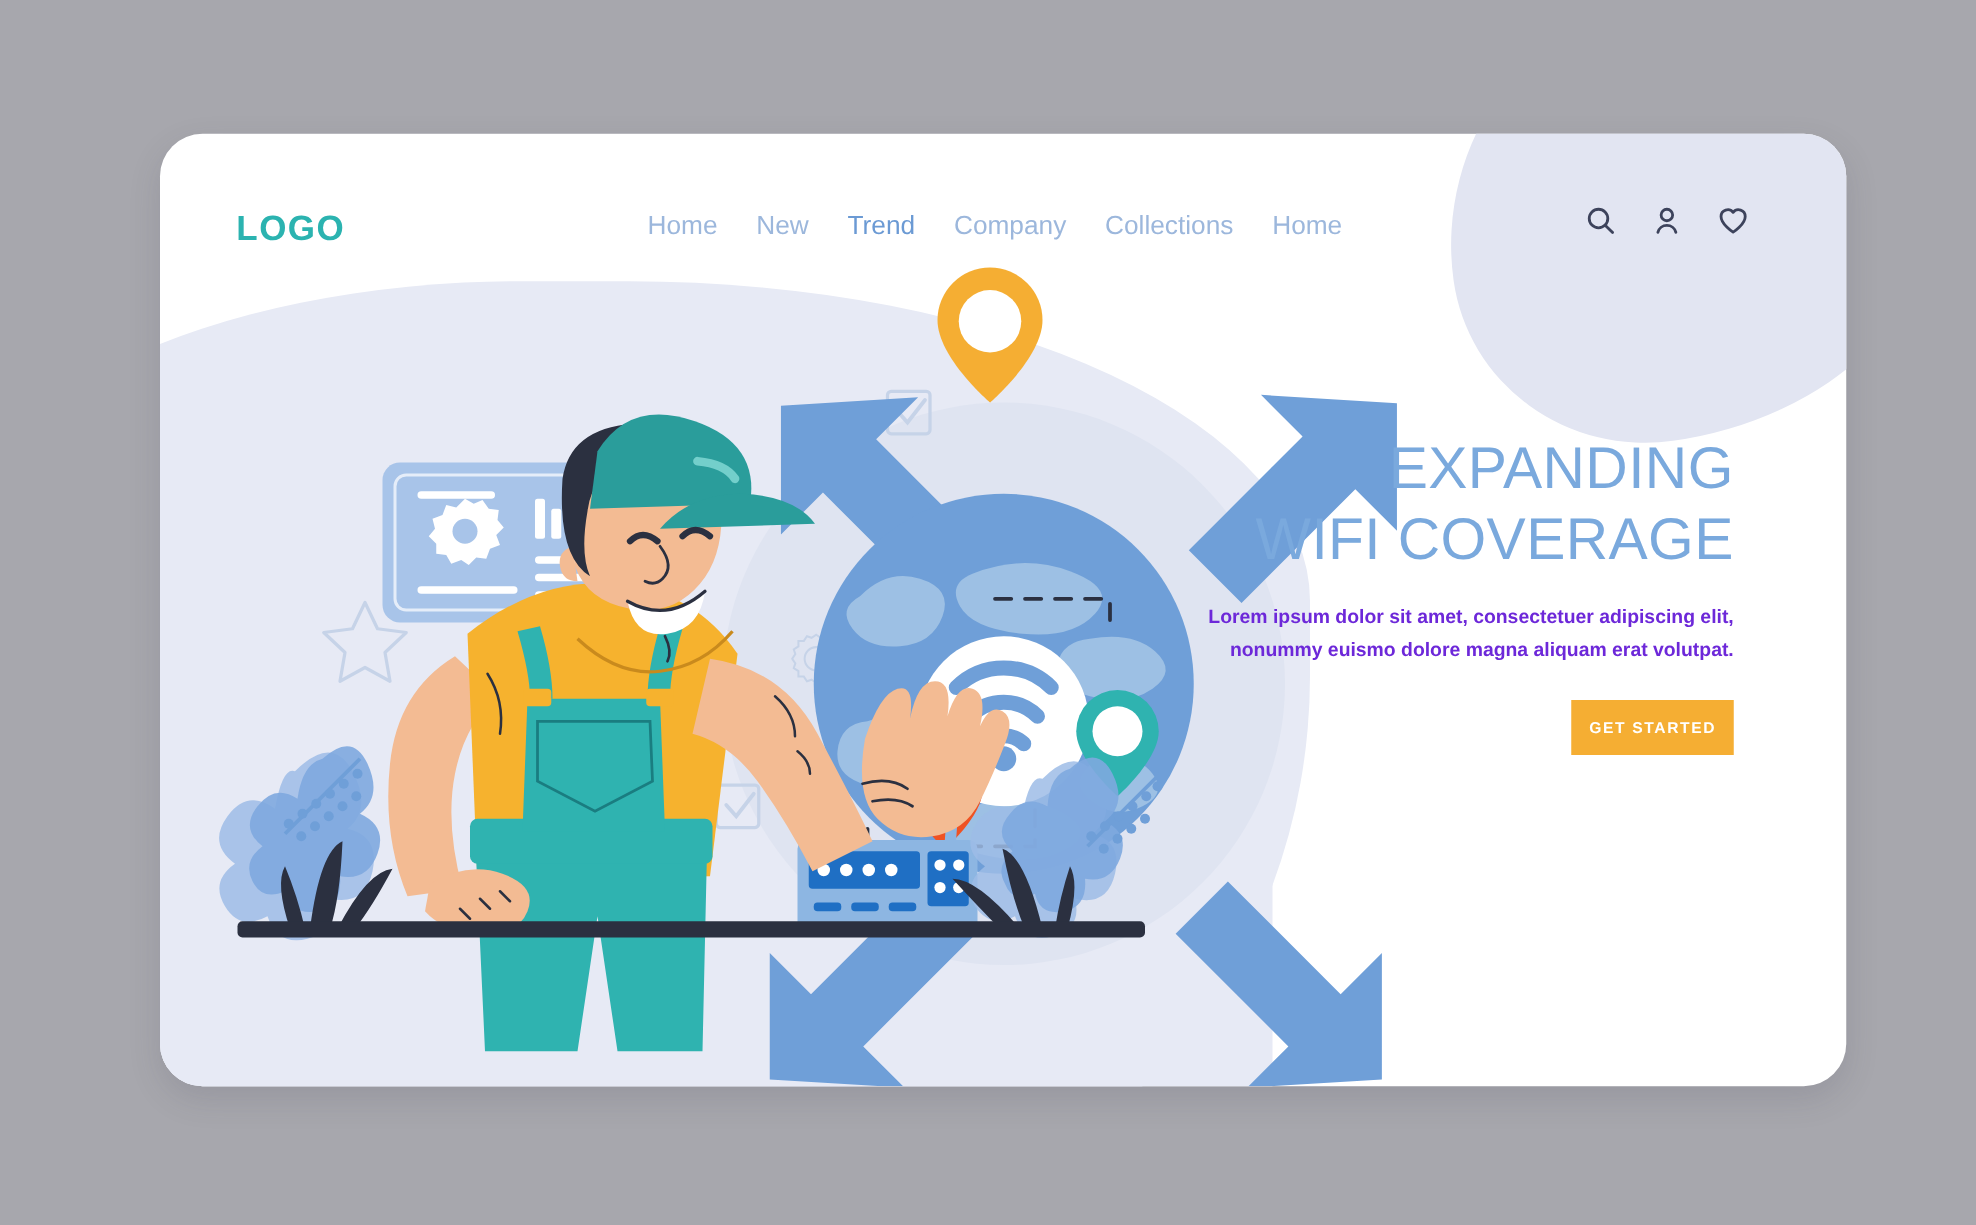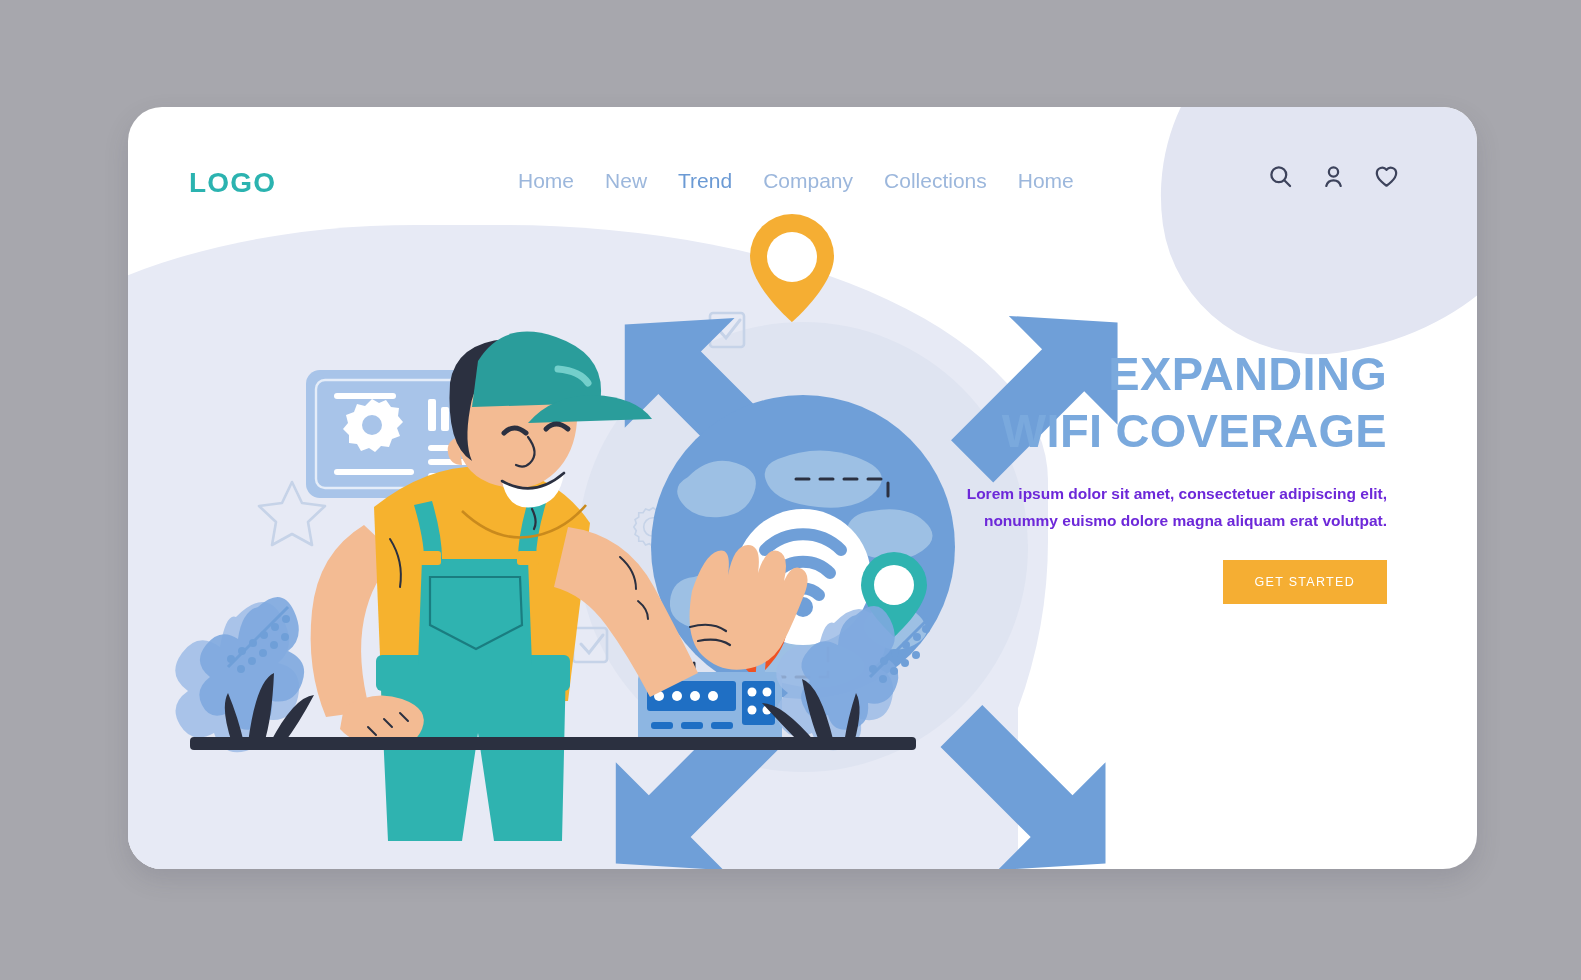--- a/index.html
+++ b/index.html
@@ -116,40 +116,40 @@
     position: absolute;
     right: 90px;
     top: 238px;
     width: 470px;
     text-align: right;
     z-index: 30;
   }
   .hero-title {
     font-size: 47px;
     line-height: 1.22;
-    font-weight: bold;
+    font-weight: normal;
     color: #7aa9dd;
     letter-spacing: .3px;
   }
   .hero-body {
     margin-top: 20px;
     font-size: 15.5px;
     line-height: 1.78;
     font-weight: bold;
     color: #6d28d9;
   }
   .cta {
     margin-top: 25px;
     display: inline-block;
     background: #f5ae33;
     color: #ffffff;
     border: none;
-    padding: 15px 32px;
+    padding: 15px 14px;
     font-size: 12.5px;
-    font-weight: normal;
+    font-weight: bold;
     letter-spacing: 1.3px;
     font-family: "Liberation Sans", sans-serif;
     cursor: pointer;
   }
 
   
   .illus {
     position: absolute;
     left: 0; top: 0;
     width: 1349px;

